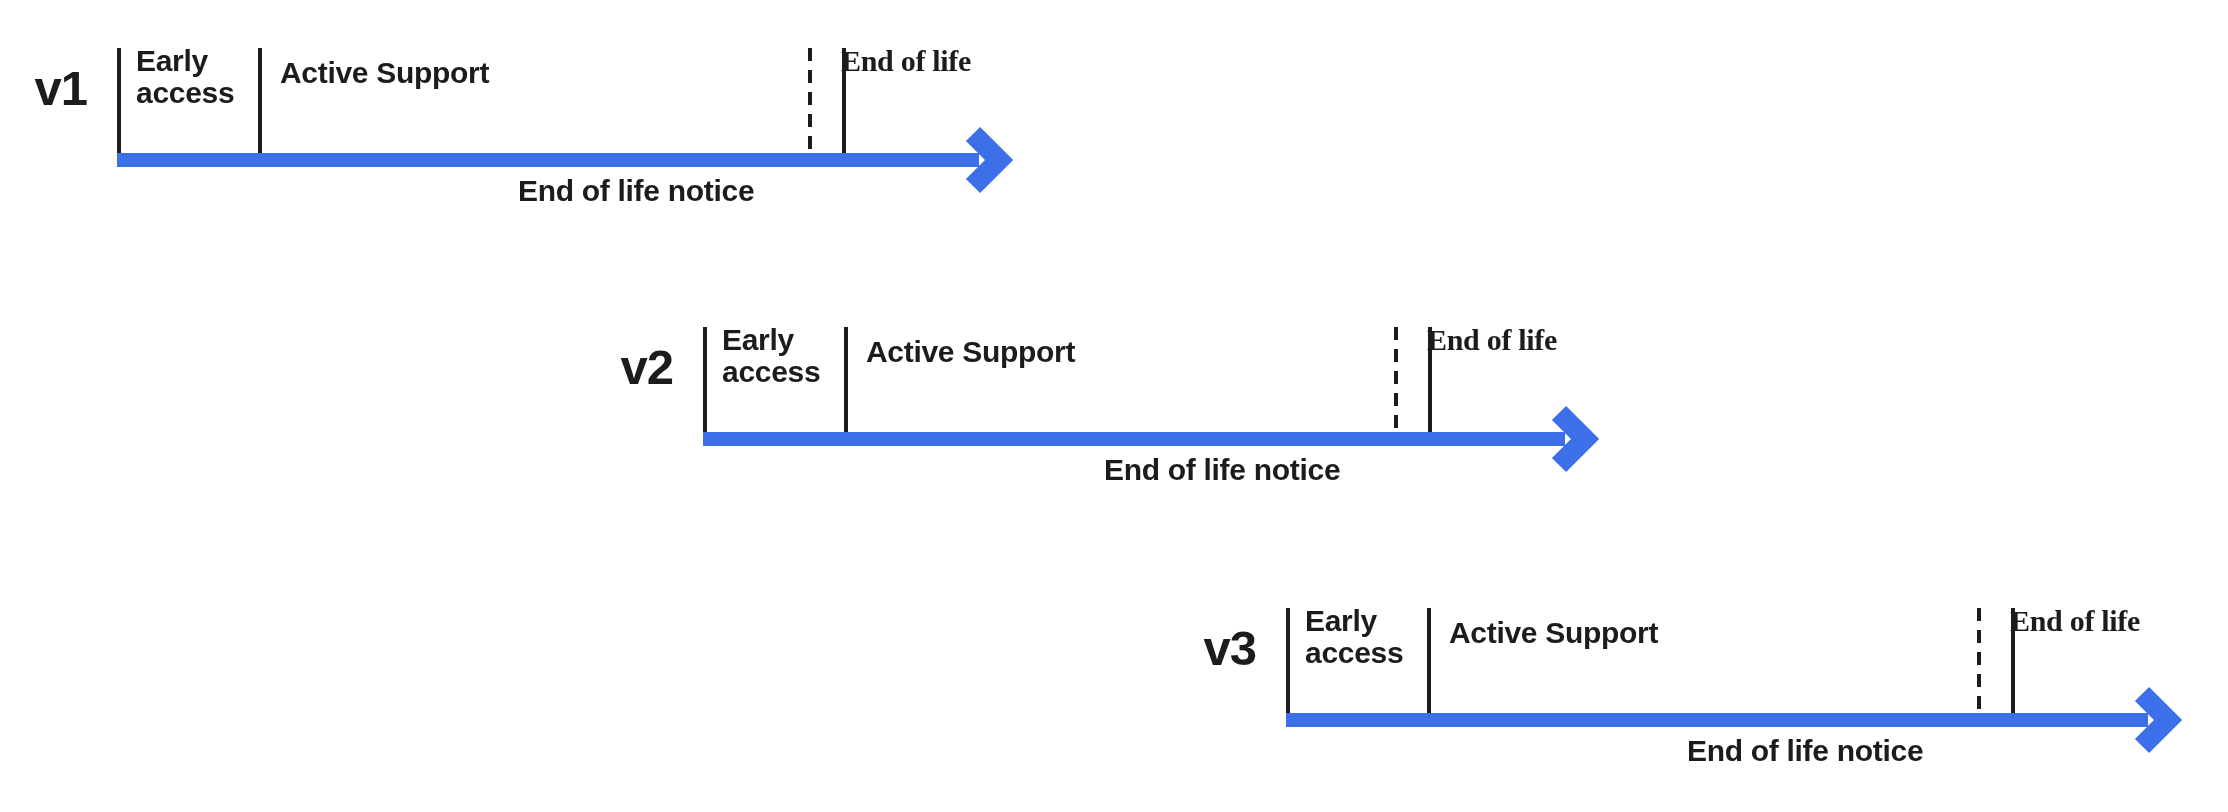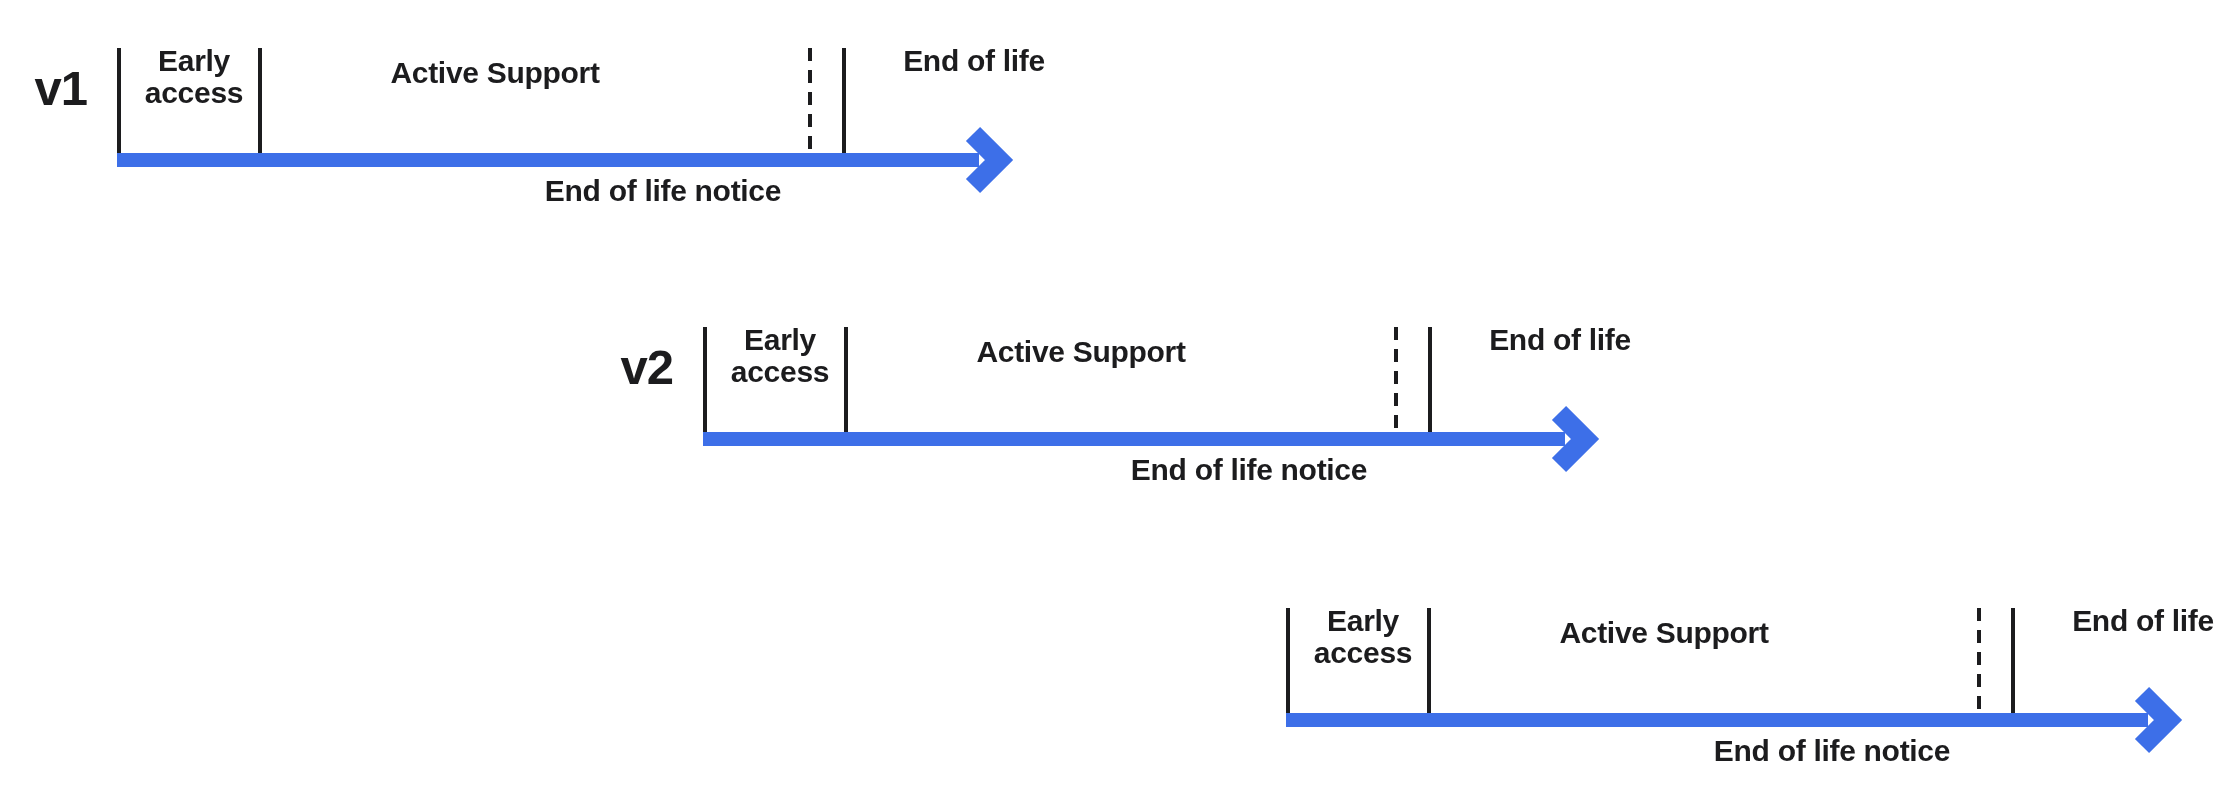--- a/index.html
+++ b/index.html
@@ -59,25 +59,24 @@
       transparent 13px 22px
     );
   }
   .label {
     position: absolute;
     font-size: 30px;
     font-weight: 700;
     line-height: 32px;
     color: var(--ink, #1c1c1e);
     letter-spacing: -0.3px;
-    text-align: center;
   }
   .early  { left: 19px;  top: -3px; width: 116px; }
   .active { left: 163px; top: -3px; width: 430px; margin-top: 12px; }
-  .eol    { left: 742px; top: -3px; width: 230px; }
+  .eol    { left: 724px; top: -3px; width: 230px; font-family: Liberation Serif, serif; }
   .notice {
     left: 401px;
     top: 126px;
     width: 290px;
     line-height: 34px;
   }
   .bar {
     position: absolute;
     left: 0;
     top: 105px;
@@ -131,20 +130,21 @@
     <div class="tick tick-eol"></div>
     <div class="label eol">End of life</div>
     <div class="bar"></div>
     <svg class="chev" viewBox="0 0 100 100">
       <path d="M36 24 L62 50 L36 76"></path>
     </svg>
     <div class="label notice">End of life notice</div>
   </div>
 
   <div class="row row-3">
+    <div class="version">v3</div>
     <div class="tick tick-start"></div>
     <div class="label early">Early access</div>
     <div class="tick tick-active"></div>
     <div class="label active">Active Support</div>
     <div class="dashed"></div>
     <div class="tick tick-eol"></div>
     <div class="label eol">End of life</div>
     <div class="bar"></div>
     <svg class="chev" viewBox="0 0 100 100">
       <path d="M36 24 L62 50 L36 76"></path>

